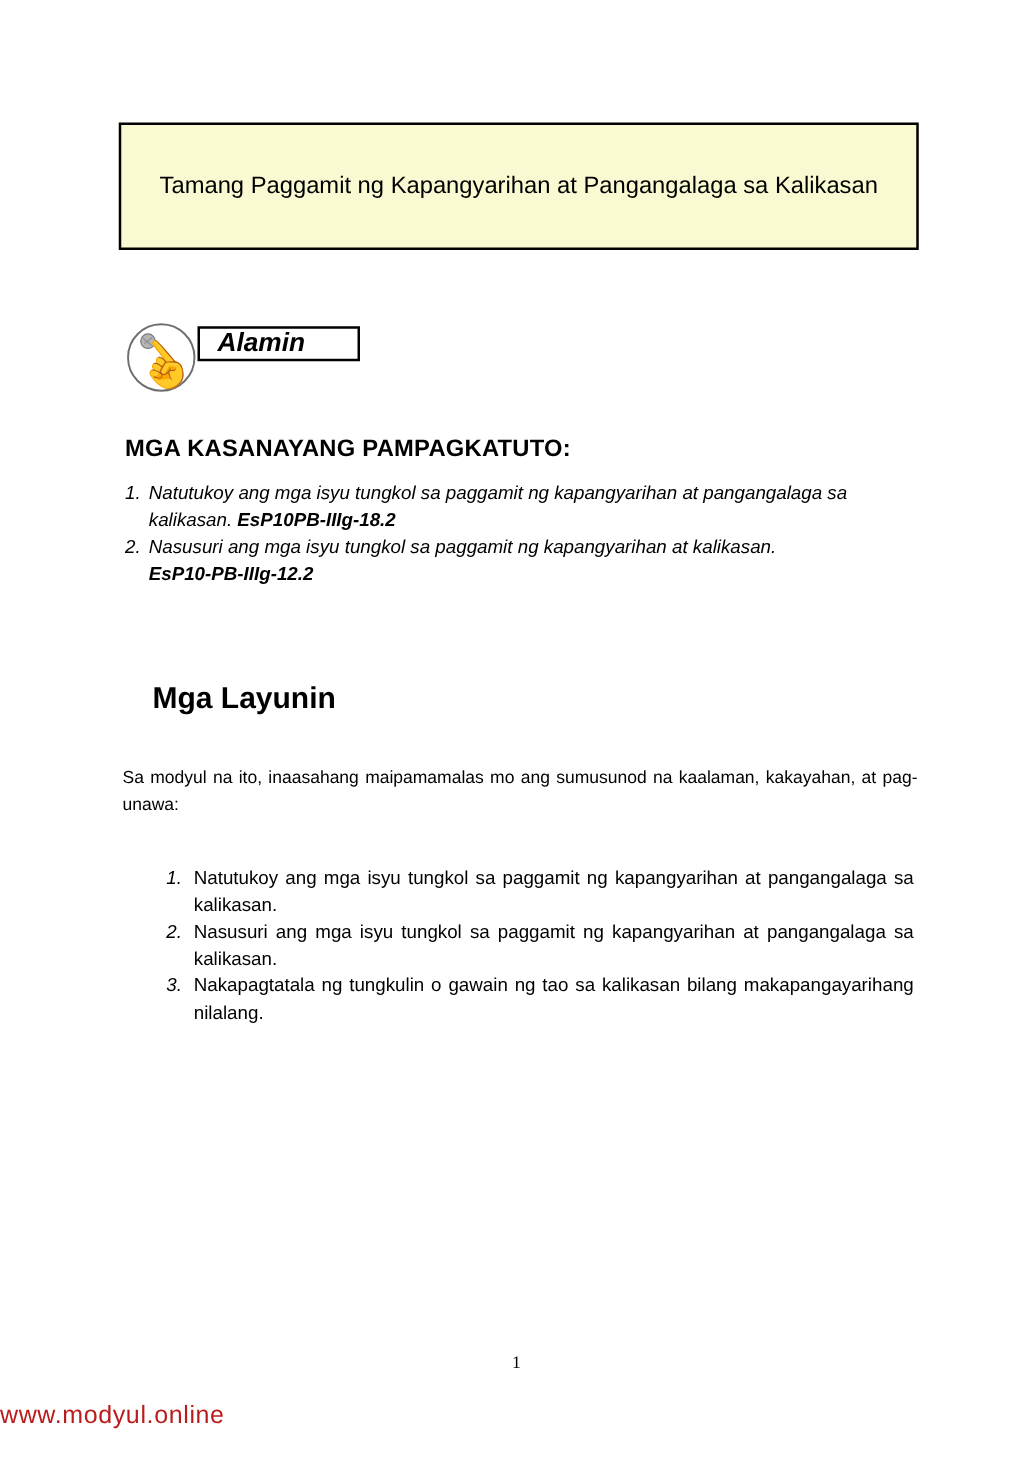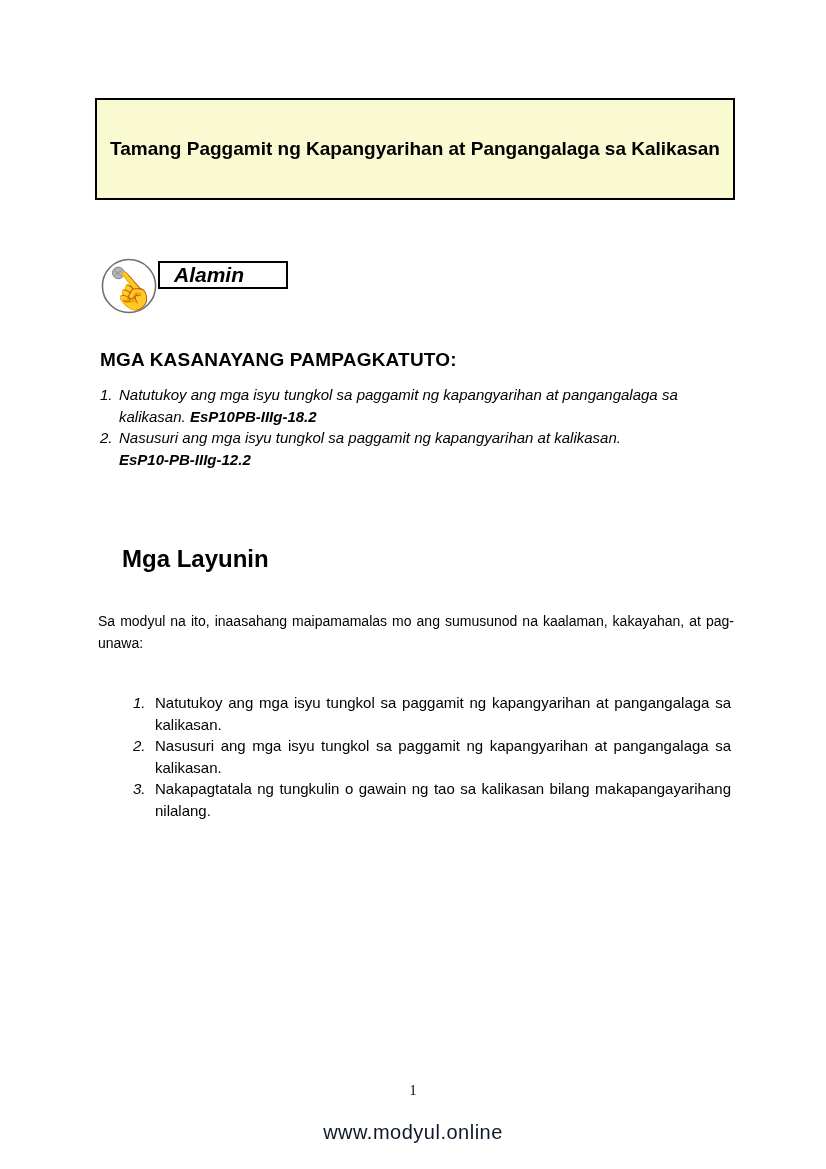--- a/index.html
+++ b/index.html
@@ -14,21 +14,21 @@
 
   
   .title-box {
     position:absolute; left:95px; top:98px;
     width:640px; height:102px;
     box-sizing:border-box;
     background:#FAFAD2;
     border:2px solid #000;
     display:flex; align-items:center; justify-content:center;
     text-align:center;
-    font-weight:bold; font-size:19px; line-height:34px;
+    font-weight:normal; font-size:19px; line-height:34px;
     padding:0 12px;
   }
 
   
   .alamin-icon {
     position:absolute; left:100px; top:257px;
     width:58px; height:58px;
   }
   .alamin-box {
     position:absolute; left:158px; top:261px;
@@ -71,23 +71,22 @@
 
   
   .page-number {
     position:absolute; left:0; top:1083px; width:100%;
     text-align:center;
     font-family:"Liberation Serif", serif;
     font-size:14px;
   }
   .watermark {
     position:absolute; left:0; top:1121px; width:100%;
-    text-align:center;
     font-size:20px; letter-spacing:0.5px;
-    color:#0f172a;
+    color:#b91c1c;
   }
 </style>
 </head>
 <body>
 
 <div class="page">
 
   <div class="title-box">
     <span>Tamang Paggamit ng Kapangyarihan at Pangangalaga sa Kalikasan</span>
   </div>

